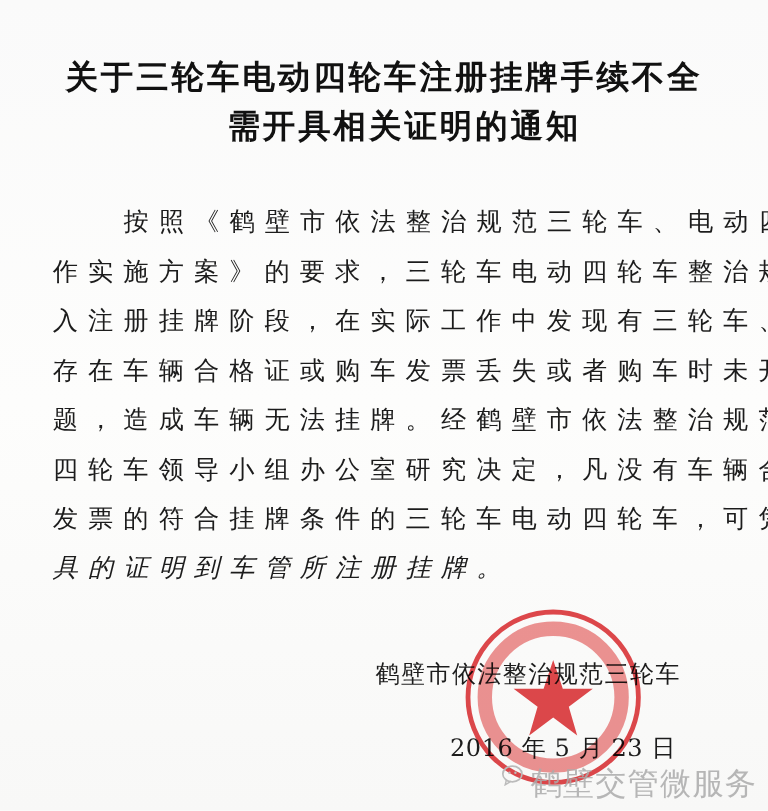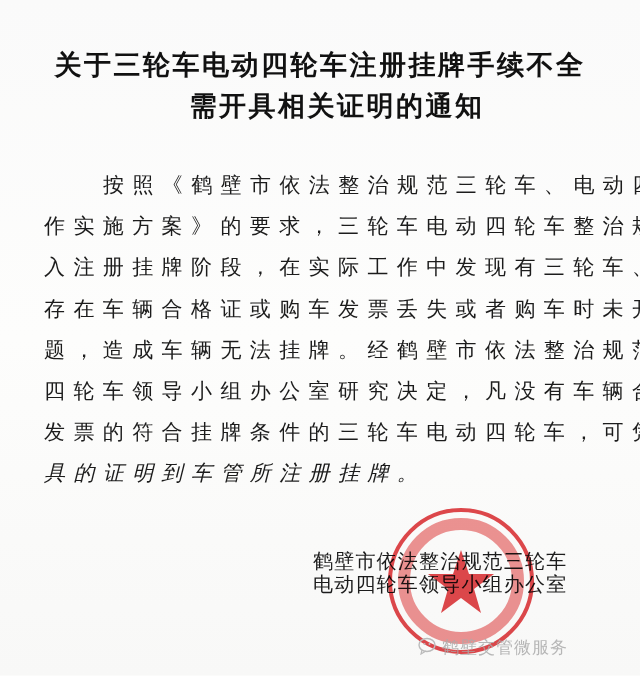--- a/index.html
+++ b/index.html
@@ -37,21 +37,21 @@
       box-sizing: border-box; z-index: 2; mix-blend-mode: multiply;
     }
     .stamp-inner {
       position: absolute; left: 6px; top: 6px; right: 6px; bottom: 6px;
       border-radius: 50%; border: 12px solid rgba(225,60,60,0.55);
       box-sizing: border-box;
     }
     .stamp svg { position: absolute; left: 0; top: 0; }
     .watermark {
       position: absolute; left: 442px; top: 636px;
-      font-family: "DejaVu Sans", sans-serif; font-size: 17px;
+      font-family: "DejaVu Sans", sans-serif; font-size: 26px;
       color: rgba(170,170,170,0.85); white-space: nowrap; z-index: 3;
       letter-spacing: 1px;
     }
     .wm-icon {
       position: absolute; left: 418px; top: 637px; width: 22px; height: 18px; z-index: 3;
     }
   </style>
 </head>
 <body>
 
@@ -63,21 +63,21 @@
   <div class="body-line" style="top:172px;left:103px;">按照《鹤壁市依法整治规范三轮车、电动四轮车管理工</div>
   <div class="body-line" style="top:213px;">作实施方案》的要求，三轮车电动四轮车整治规范工作已进</div>
   <div class="body-line" style="top:254px;">入注册挂牌阶段，在实际工作中发现有三轮车、电动四轮车</div>
   <div class="body-line" style="top:296px;">存在车辆合格证或购车发票丢失或者购车时未开发票的问</div>
   <div class="body-line" style="top:337px;">题，造成车辆无法挂牌。经鹤壁市依法整治规范三轮车电动</div>
   <div class="body-line" style="top:378px;">四轮车领导小组办公室研究决定，凡没有车辆合格证或购车</div>
   <div class="body-line" style="top:419px;">发票的符合挂牌条件的三轮车电动四轮车，可凭出售商家开</div>
   <div class="body-line" style="top:460px;font-style:italic;">具的证明到车管所注册挂牌。</div>
 
   <div class="sig" style="left:313px;top:531px;letter-spacing:1.2px;margin-top:18px;">鹤壁市依法整治规范三轮车</div>
-  <div class="sig" style="left:313px;top:572px;letter-spacing:1.2px;">电动四轮车领导小组办公室</div>
+  <div class="sig" style="left:375px;top:611px;">2016 年 5 月 23 日</div>
 
   <div class="stamp">
     <div class="stamp-inner"></div>
     <svg width="138" height="138" viewBox="0 0 138 138">
       <polygon points="69,38 77,62 102,62 82,77 89,101 69,86 49,101 56,77 36,62 61,62" fill="rgba(220,40,45,0.85)"></polygon>
     </svg>
   </div>
 
   <svg class="wm-icon" viewBox="0 0 22 18">
     <ellipse cx="9" cy="8" rx="8" ry="6.5" fill="none" stroke="#bbb" stroke-width="1.4"></ellipse>

